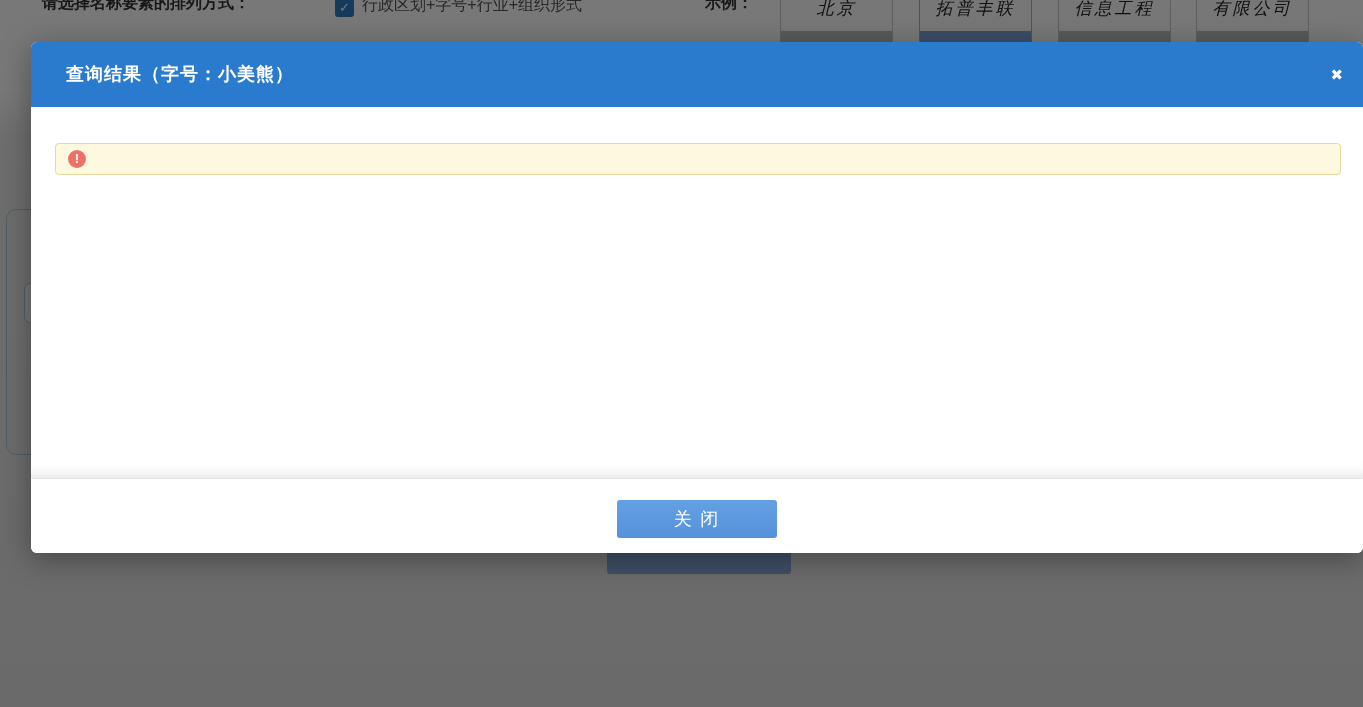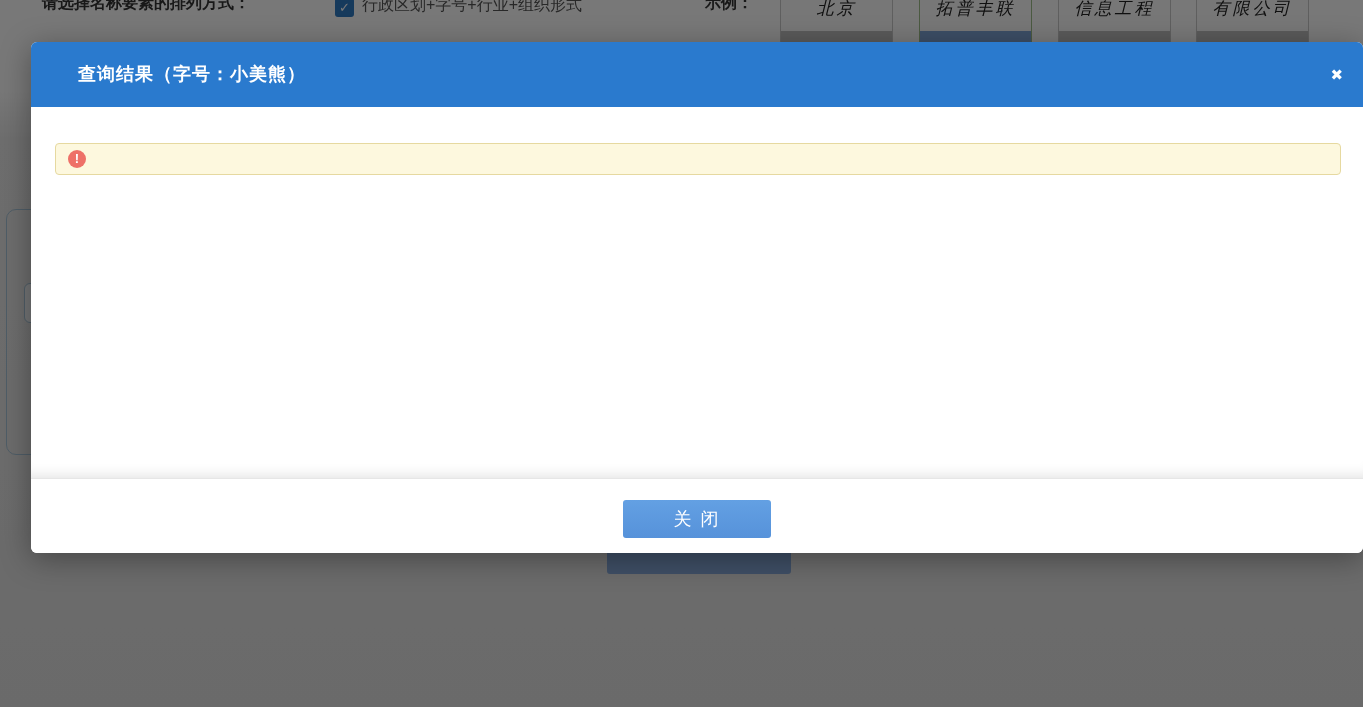--- a/index.html
+++ b/index.html
@@ -37,41 +37,41 @@
                background:#87a9d8; border-radius:3px; }
 
   
   .overlay { position:absolute; inset:0; background:rgba(0,0,0,0.53); z-index:10; }
 
   
   .modal { position:absolute; left:31px; top:42px; width:1332px; height:511px;
            background:#fff; border-radius:6px; z-index:20;
            box-shadow:0 6px 30px rgba(0,0,0,0.35); }
   .modal-header { height:65px; background:#2a7ace; border-radius:6px 6px 0 0; position:relative; }
-  .modal-title  { line-height:65px; padding-left:47px; color:#fff; font-size:18px;
+  .modal-title  { line-height:65px; padding-left:35px; color:#fff; font-size:18px;
                   font-weight:bold; letter-spacing:1px; }
   .modal-close  { position:absolute; right:20px; top:0; height:65px; line-height:65px;
                   color:#fff; font-size:15px; font-weight:bold; cursor:pointer; }
 
   .modal-body { position:relative; height:371px;
                 box-shadow:inset 0 -14px 14px -12px rgba(0,0,0,0.12); }
   .warning-box { position:absolute; left:24px; right:22px; top:36px; height:32px;
                  background:#fdf8de; border:1px solid #e6d9a0; border-radius:4px;
                  display:flex; align-items:center; padding:0 12px; gap:10px; }
   .warning-icon { width:18px; height:18px; border-radius:50%; background:#ee7168; flex:0 0 18px;
                   color:#fff; font-size:13px; font-weight:bold; text-align:center; line-height:18px; }
   .warning-text { color:#fa2e1e; font-size:16px; white-space:nowrap; overflow:hidden; }
 
   .modal-footer { position:absolute; left:0; right:0; bottom:0; height:75px;
                   border-top:1px solid #e6e6e6; border-radius:0 0 6px 6px; background:#fff;
                   display:flex; justify-content:center; }
-  .close-btn { margin-top:21px; width:148px; height:38px; border:none; cursor:pointer;
+  .close-btn { margin-top:21px; width:160px; height:38px; border:none; cursor:pointer;
                background:linear-gradient(180deg,#63a0e3,#5692da); border-radius:3px;
                color:#fff; font-size:18px; letter-spacing:2px;
-               font-family:Liberation Sans, sans-serif; }
+               font-family:Liberation Serif, serif; }
 </style>
 </head>
 <body>
 
 <div>
   <div class="bg-el arr-label">请选择名称要素的排列方式：</div>
   <div class="bg-el arr-check">✓</div>
   <div class="bg-el arr-option">行政区划+字号+行业+组织形式</div>
   <div class="bg-el ex-label">示例：</div>
 

